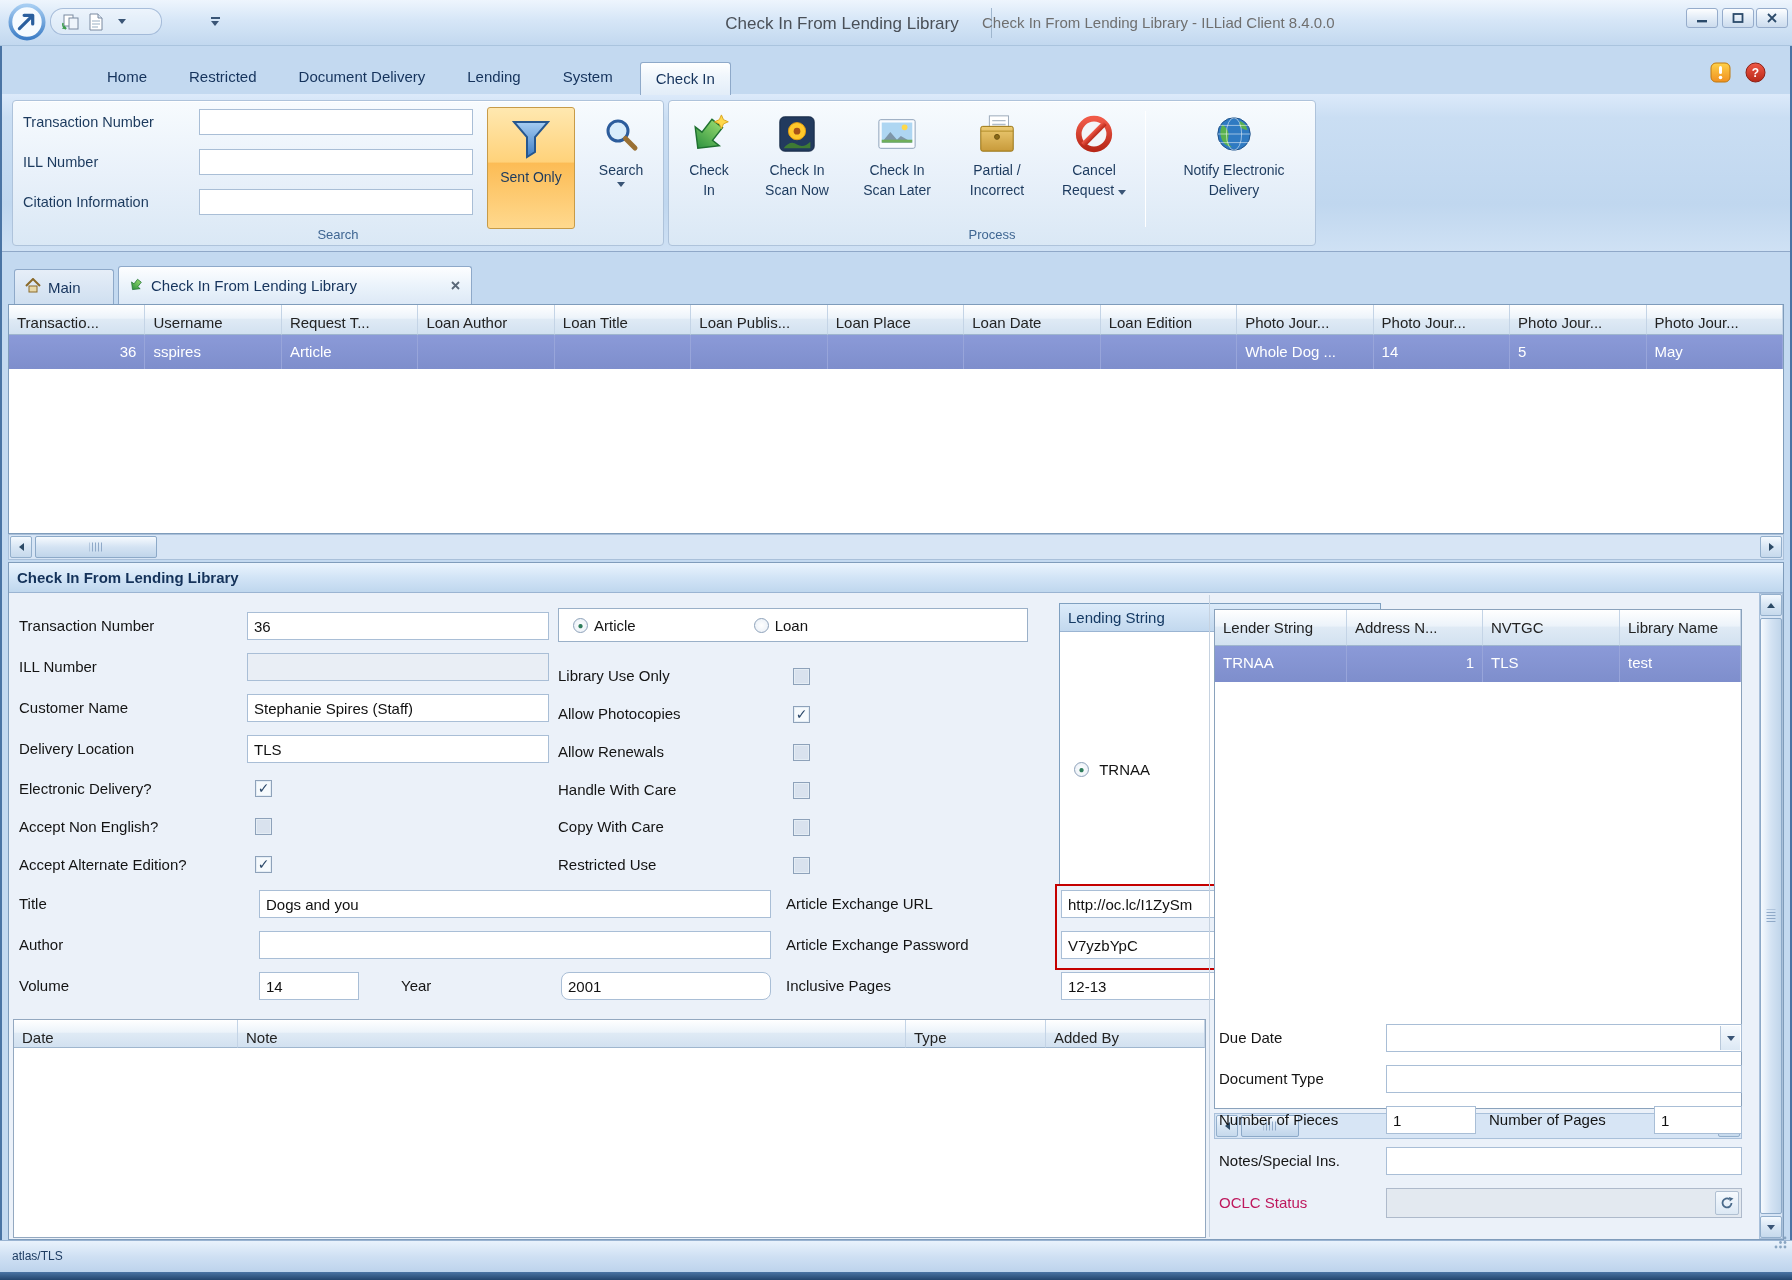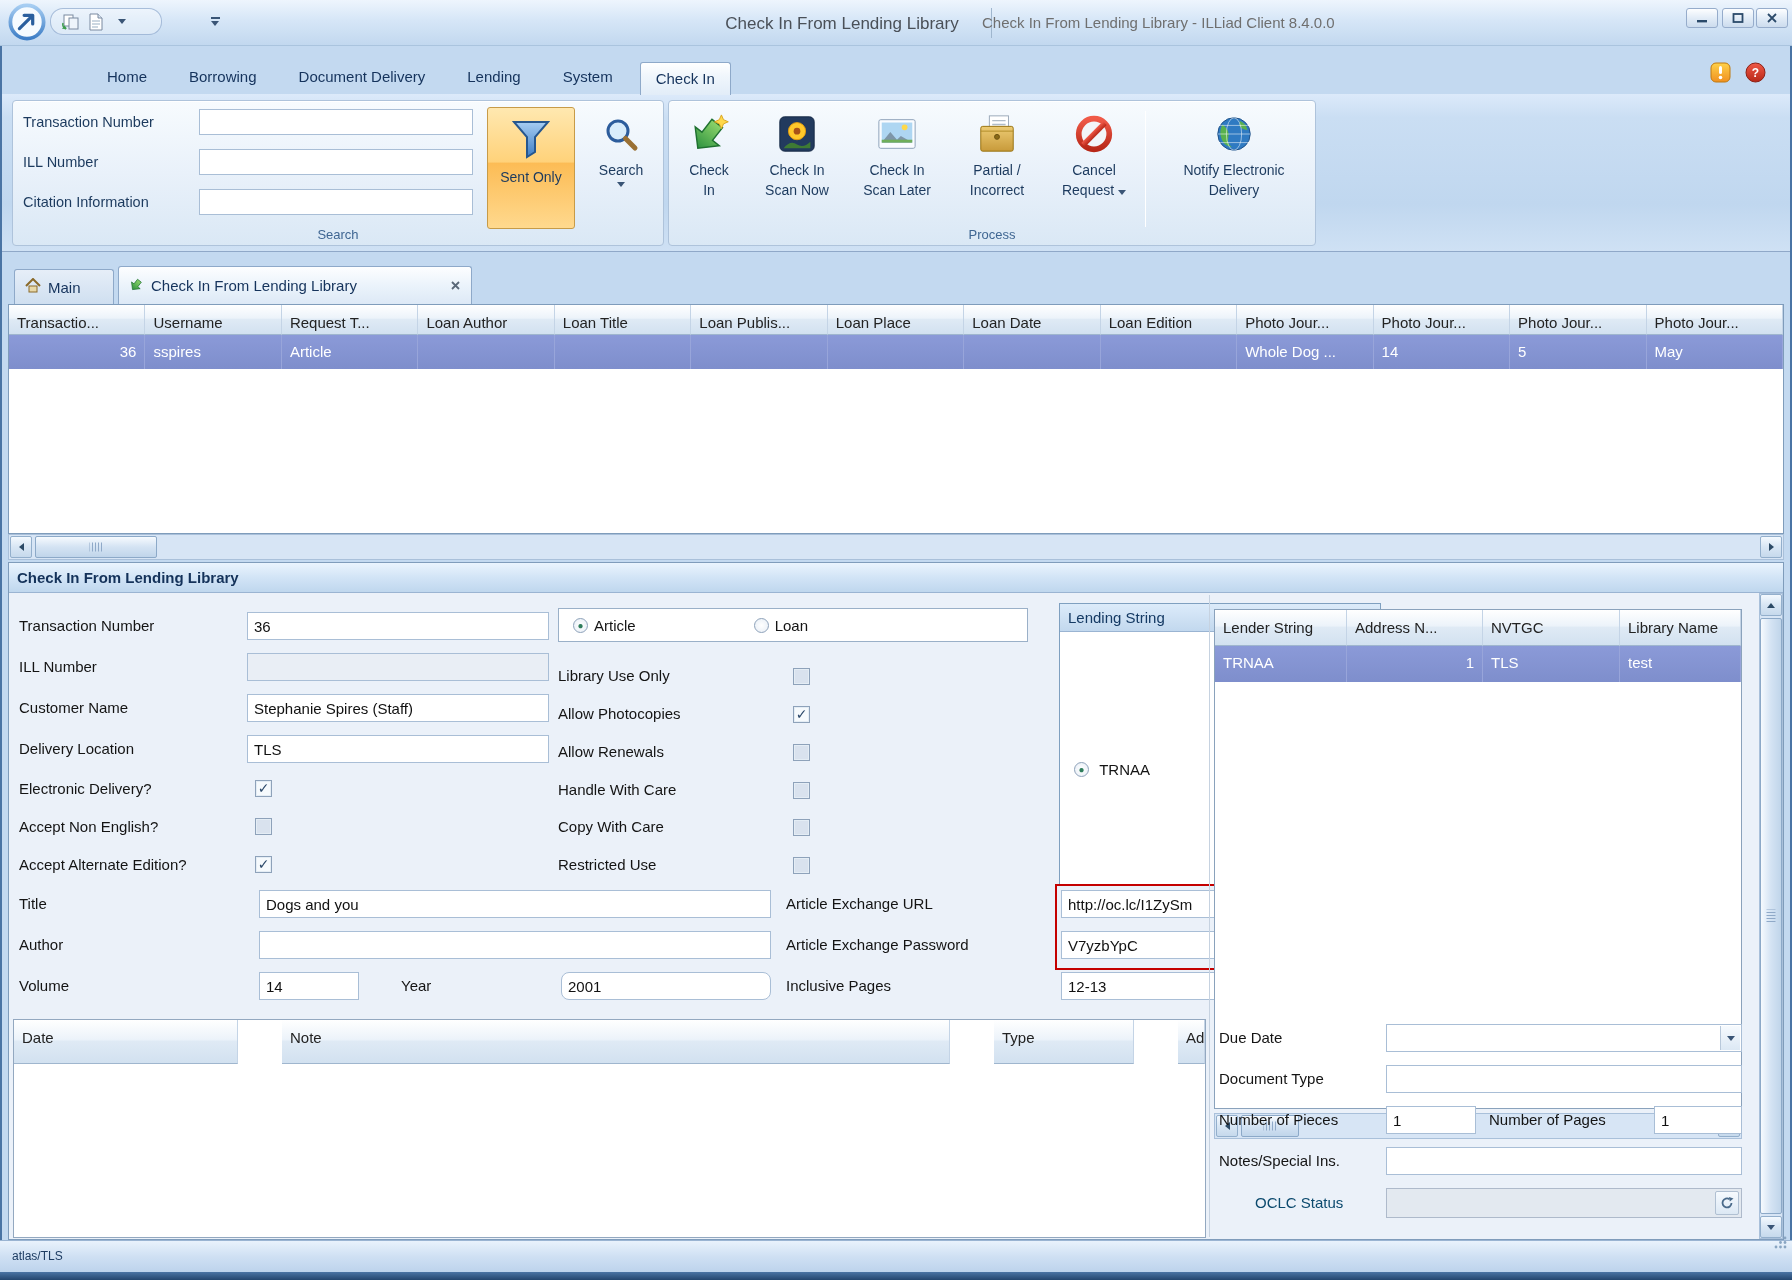--- a/index.html
+++ b/index.html
@@ -63,37 +63,37 @@
   .sbtn{position:absolute;width:22px;height:22px;background:linear-gradient(#f4f9fe,#d8e6f4 50%,#c6d9ec);border:1px solid #93afcc;border-radius:2px;display:flex;align-items:center;justify-content:center;}
   .thumbh{position:absolute;background:linear-gradient(#f6fafe,#d4e3f3 50%,#c0d5ea);border:1px solid #8ca9c8;border-radius:2px;}
   .thumbh::after{content:"";position:absolute;left:50%;top:50%;width:13px;height:9px;transform:translate(-50%,-50%);background:repeating-linear-gradient(90deg,#8fa9c8 0 1px,transparent 1px 3px);}
   .thumbv{position:absolute;background:linear-gradient(90deg,#f6fafe,#d4e3f3 50%,#c0d5ea);border:1px solid #8ca9c8;border-radius:2px;}
   .thumbv::after{content:"";position:absolute;left:50%;top:50%;width:9px;height:13px;transform:translate(-50%,-50%);background:repeating-linear-gradient(0deg,#8fa9c8 0 1px,transparent 1px 3px);}
 
   
   .detail{left:8px;top:562px;width:1776px;height:678px;background:#ebf1f9;border:1px solid #7f9cbb;}
   .dheader{position:absolute;left:0;top:0;width:100%;height:30px;background:linear-gradient(#eaf4fe,#d2e4f6 50%,#bfd7ee);border-bottom:1px solid #9ab4d2;line-height:29px;padding-left:8px;color:#14325a;font-size:15px;font-weight:600;}
   .flabel{position:absolute;line-height:26px;color:#141414;font-size:15px;white-space:nowrap;}
-  .flabel.gray{color:#0c4a6e;margin-left:36px;}
+  .flabel.gray{color:#be185d;}
   input.fin{position:absolute;height:28px;border:1px solid #a9bed6;background:#fff;font:inherit;font-size:15px;padding:0 6px;color:#111;}
   input.fin.dis{background:#e9eef5;}
   .cb{position:absolute;width:17px;height:17px;background:#f6fafd;border:1px solid #8ea2ba;box-shadow:inset 0 0 0 1px #e4edf5;font-size:14px;line-height:15px;text-align:center;color:#2d4a6b;font-weight:bold;}
   .cb.empty{background:#d9e2ee;}
   .radio{display:inline-block;width:15px;height:15px;border-radius:50%;border:1px solid #8ea2ba;background:radial-gradient(#ffffff,#e6edf5);vertical-align:middle;}
   .rdot{display:block;font-size:10px;line-height:13px;text-align:center;color:#2f7d5c;}
   .radiolbl{font-size:15px;color:#141414;vertical-align:middle;margin-left:6px;}
   .radiobox{position:absolute;left:549px;top:45px;width:470px;height:34px;background:#fff;border:1px solid #9ab0c8;display:flex;align-items:center;padding-left:14px;}
   .lendpanel{position:absolute;left:1050px;top:40px;width:322px;height:282px;border:1px solid #7fa0c0;background:#fff;}
   .lendhead{height:28px;background:linear-gradient(#dcebfa,#c2d8ee);border-bottom:1px solid #9ab4d2;line-height:27px;padding-left:8px;color:#153a64;font-size:15px;}
   .redbox{position:absolute;left:1046px;top:321px;width:330px;height:86px;border:2px solid #c40000;}
   .ltable{position:absolute;left:1205px;top:46px;width:528px;height:500px;background:#fff;border:1px solid #8aa2bc;}
   .lhead,.lrow{display:grid;grid-template-columns:132px 136px 137px 1fr;height:36px;}
   .lrow{background:linear-gradient(#8b9ad8,#7e8ecc);}
   .ntable{position:absolute;left:4px;top:456px;width:1193px;height:219px;background:#fff;border:1px solid #93a8c0;}
-  .nhead{display:grid;grid-template-columns:224px 668px 140px 1fr;height:44px;gap:44px;}
+  .nhead{display:grid;grid-template-columns:224px 668px 140px 1fr;height:28px;}
   .vdiv{position:absolute;left:1200px;top:32px;width:1px;height:642px;background:#c6d2e0;}
   .combo{position:absolute;background:#fff;border:1px solid #a9bed6;height:28px;}
   .combtn{position:absolute;right:1px;top:1px;width:20px;height:24px;display:flex;align-items:center;justify-content:center;background:linear-gradient(#f6fafe,#dce8f4);border-left:1px solid #b8c8da;}
   .oclcbox{position:absolute;left:1377px;top:625px;width:356px;height:30px;background:#e3e9f0;border:1px solid #aebacb;}
   .oclcbtn{position:absolute;right:2px;top:2px;width:24px;height:24px;display:flex;align-items:center;justify-content:center;background:linear-gradient(#f6fafe,#dce8f4);border:1px solid #b0c0d2;border-radius:2px;}
   .vscroll{position:absolute;left:1750px;top:30px;width:24px;height:646px;background:#d7e5f5;border:1px solid #a9c0da;}
 
   
   .statusbar{left:0;top:1240px;width:1792px;height:32px;background:linear-gradient(#e9f2fc,#cfe0f3 50%,#bdd3ec);border-top:1px solid #9ab4d2;line-height:31px;padding-left:12px;color:#1d3c62;font-size:12px;}
   .bstrip{left:0;top:1272px;width:1792px;height:8px;background:linear-gradient(#4a74a4,#24466e);}
@@ -175,21 +175,21 @@
     </div>
     <div class="winbtn abs" style="left:1756px;">
       <svg width="12" height="10" viewBox="0 0 12 10">
           <path d="M2 1 L10 9 M10 1 L2 9" stroke="#2b4a6a" stroke-width="1.8"></path>
         </svg>
     </div>
   </div>
 
   <div class="tabrow abs">
     <div class="rtab">Home</div>
-    <div class="rtab">Borrowing</div>
+    <div class="rtab">Restricted</div>
     <div class="rtab">Document Delivery</div>
     <div class="rtab">Lending</div>
     <div class="rtab">System</div>
     <div class="rtab active">Check In</div>
   </div>
   <div class="tabicons abs">
     <span>
       <svg width="21" height="21" viewBox="0 0 21 21">
           <rect x="1" y="1" width="19" height="19" rx="5" fill="url(#g-orange)" stroke="#c07a10"></rect>
           <rect x="9" y="4" width="3" height="8" rx="1.5" fill="#fff"></rect>

